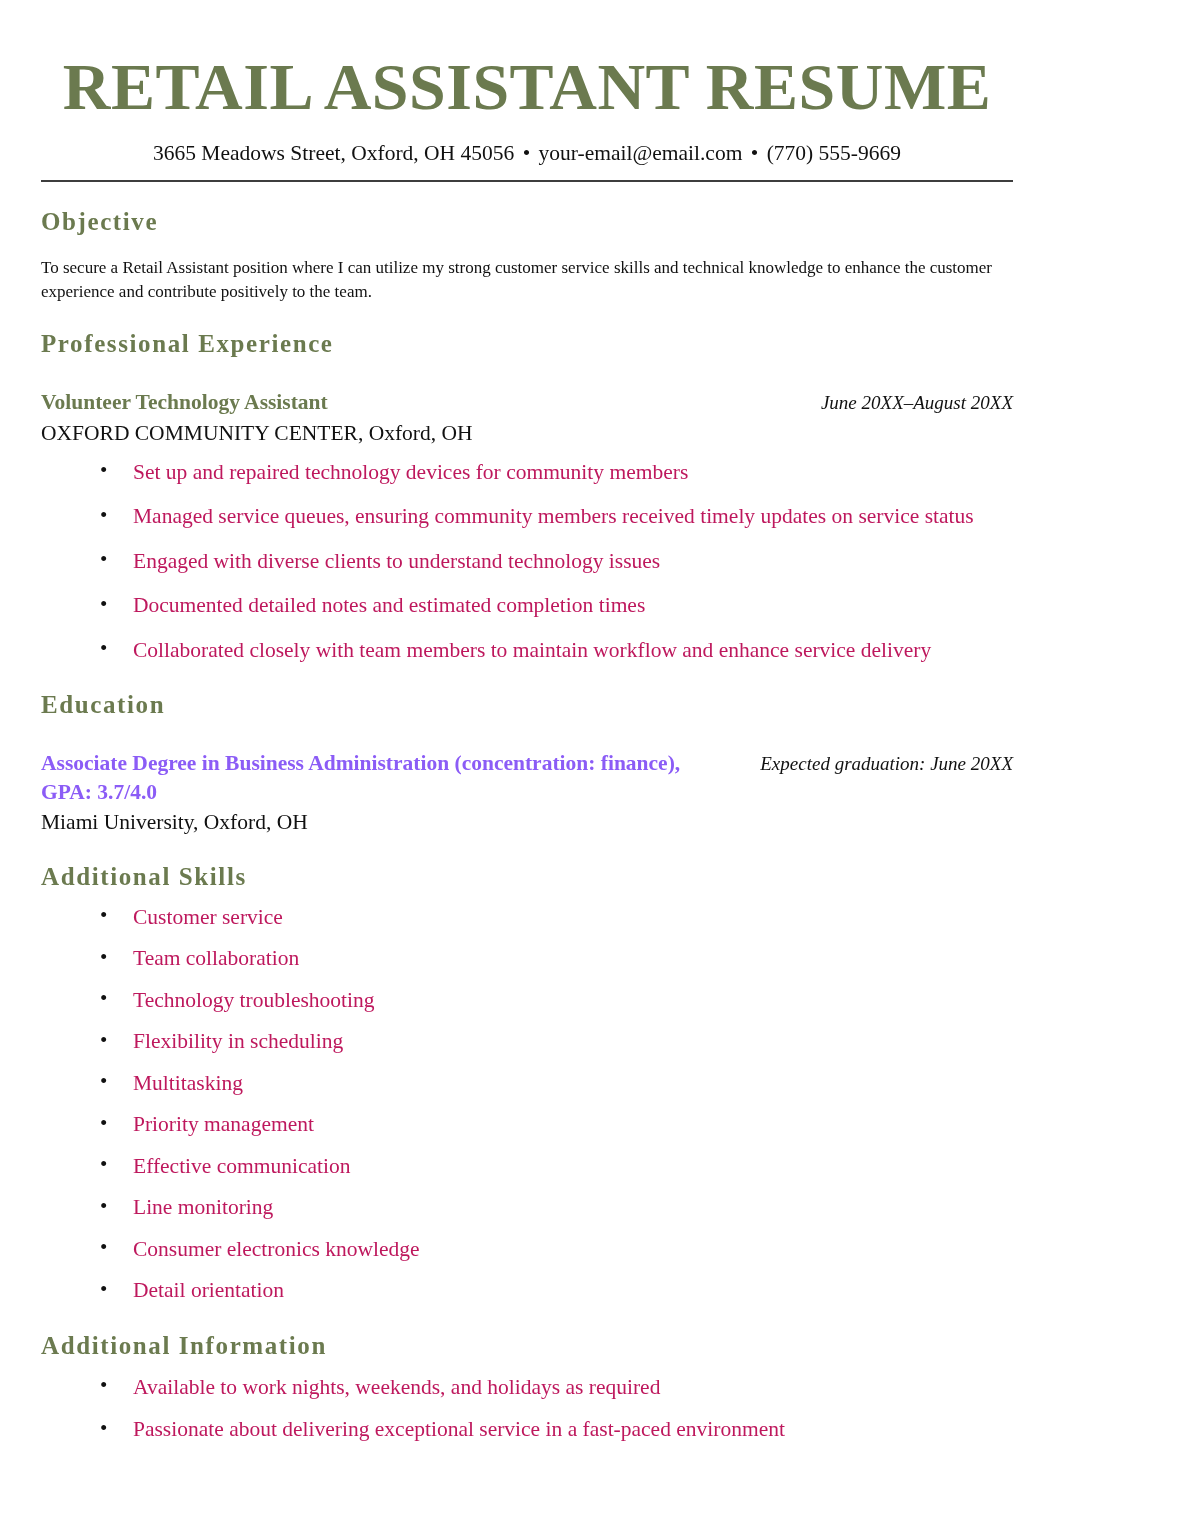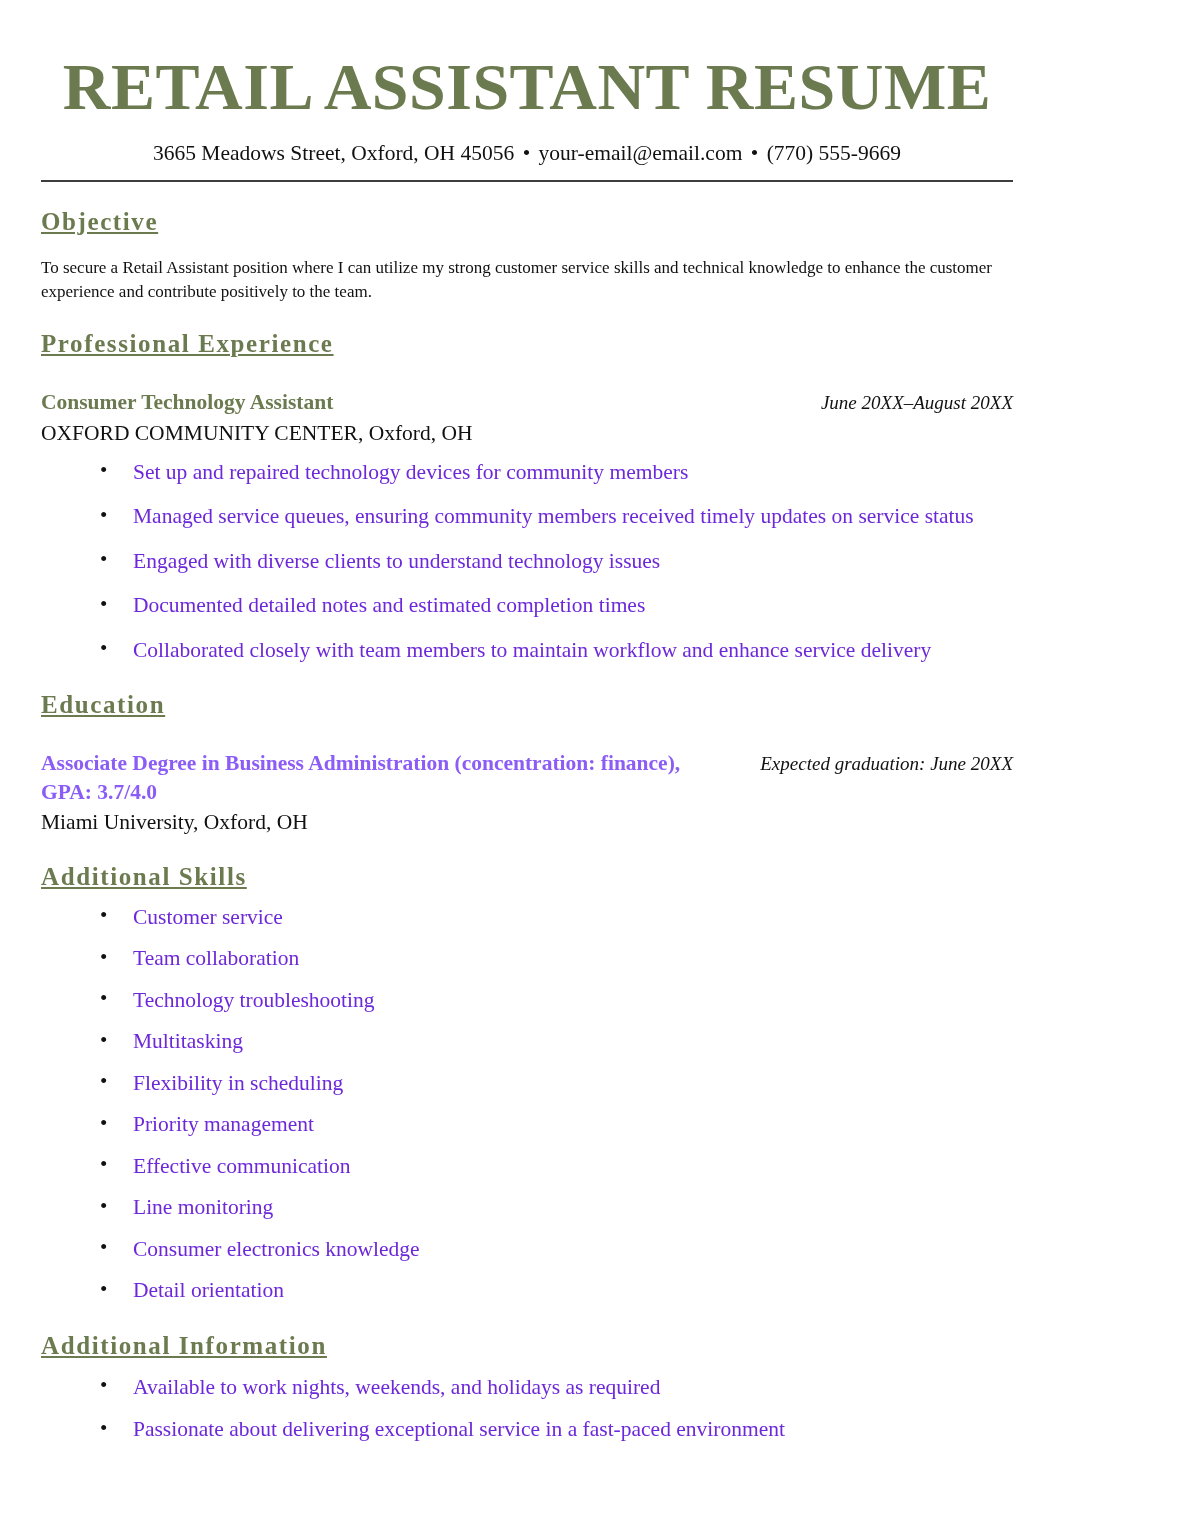--- a/index.html
+++ b/index.html
@@ -53,21 +53,20 @@
   
   .section {
     margin-top: 26px;
   }
   .section-heading {
     margin: 0;
     font-size: 25px;
     font-weight: 700;
     color: #6b7a4f;
     letter-spacing: 1.6px;
-    text-decoration: underline;
   }
   .body-text {
     margin: 20px 0 0 0;
     font-size: 17px;
     line-height: 1.42;
     color: #111111;
     max-width: 1000px;
   }
 
   
@@ -113,21 +112,21 @@
     list-style: none;
     margin: 6px 0 0 0;
     padding: 0;
   }
   ul.bullets > li {
     position: relative;
     padding-left: 92px;
     margin-top: 14px;
     font-size: 21.5px;
     line-height: 1.42;
-    color: #6d28d9;
+    color: #be185d;
     max-width: 1060px;
   }
   ul.bullets > li:first-child {
     margin-top: 10px;
   }
   ul.bullets > li::before {
     content: "\2022";
     position: absolute;
     left: 59px;
     top: -0.5px;
@@ -164,21 +163,21 @@
   <section class="section">
     <h2 class="section-heading">Objective</h2>
     <p class="body-text">To secure a Retail Assistant position where I can utilize my strong customer service skills and technical knowledge to enhance the customer experience and contribute positively to the team.</p>
   </section>
 
   <section class="section">
     <h2 class="section-heading">Professional Experience</h2>
 
     <div class="entry">
       <div class="entry-row">
-        <div class="entry-title">Consumer Technology Assistant</div>
+        <div class="entry-title">Volunteer Technology Assistant</div>
         <div class="entry-date">June 20XX–August 20XX</div>
       </div>
       <div class="entry-sub">OXFORD COMMUNITY CENTER, Oxford, OH</div>
 
       <ul class="bullets">
         <li>Set up and repaired technology devices for community members</li>
         <li>Managed service queues, ensuring community members received timely updates on service status</li>
         <li>Engaged with diverse clients to understand technology issues</li>
         <li>Documented detailed notes and estimated completion times</li>
         <li>Collaborated closely with team members to maintain workflow and enhance service delivery</li>
@@ -198,22 +197,22 @@
     </div>
   </section>
 
   <section class="section skills">
     <h2 class="section-heading">Additional Skills</h2>
 
     <ul class="bullets">
       <li>Customer service</li>
       <li>Team collaboration</li>
       <li>Technology troubleshooting</li>
+      <li>Flexibility in scheduling</li>
       <li>Multitasking</li>
-      <li>Flexibility in scheduling</li>
       <li>Priority management</li>
       <li>Effective communication</li>
       <li>Line monitoring</li>
       <li>Consumer electronics knowledge</li>
       <li>Detail orientation</li>
     </ul>
   </section>
 
   <section class="section">
     <h2 class="section-heading">Additional Information</h2>

